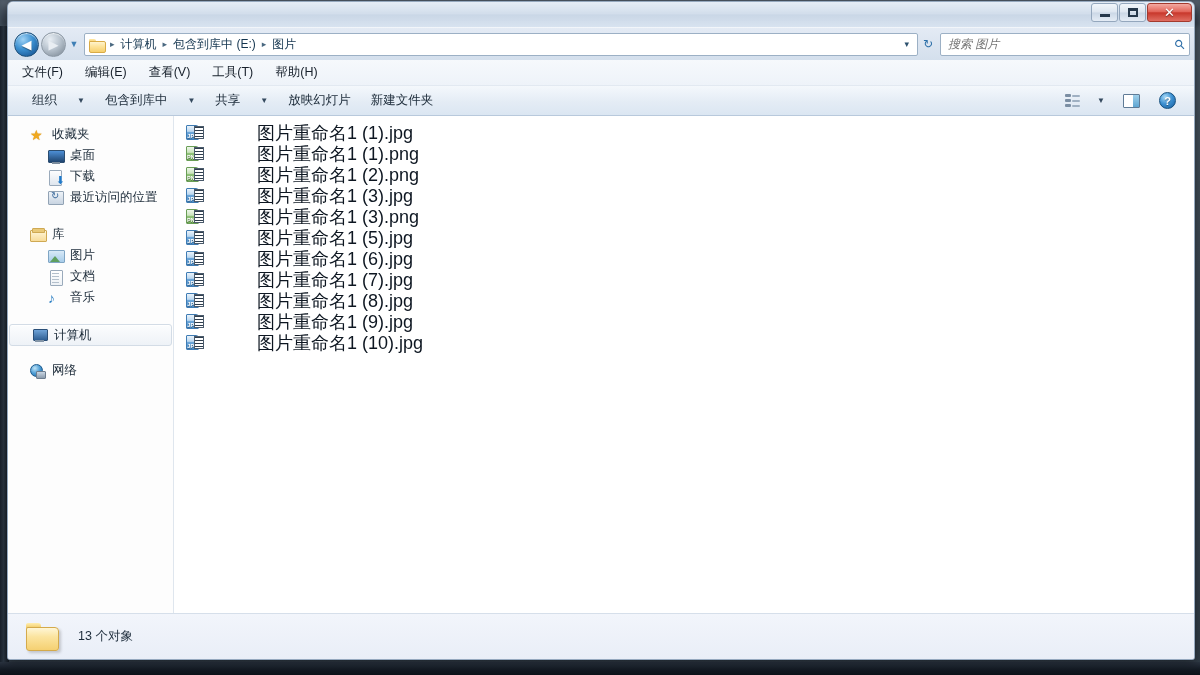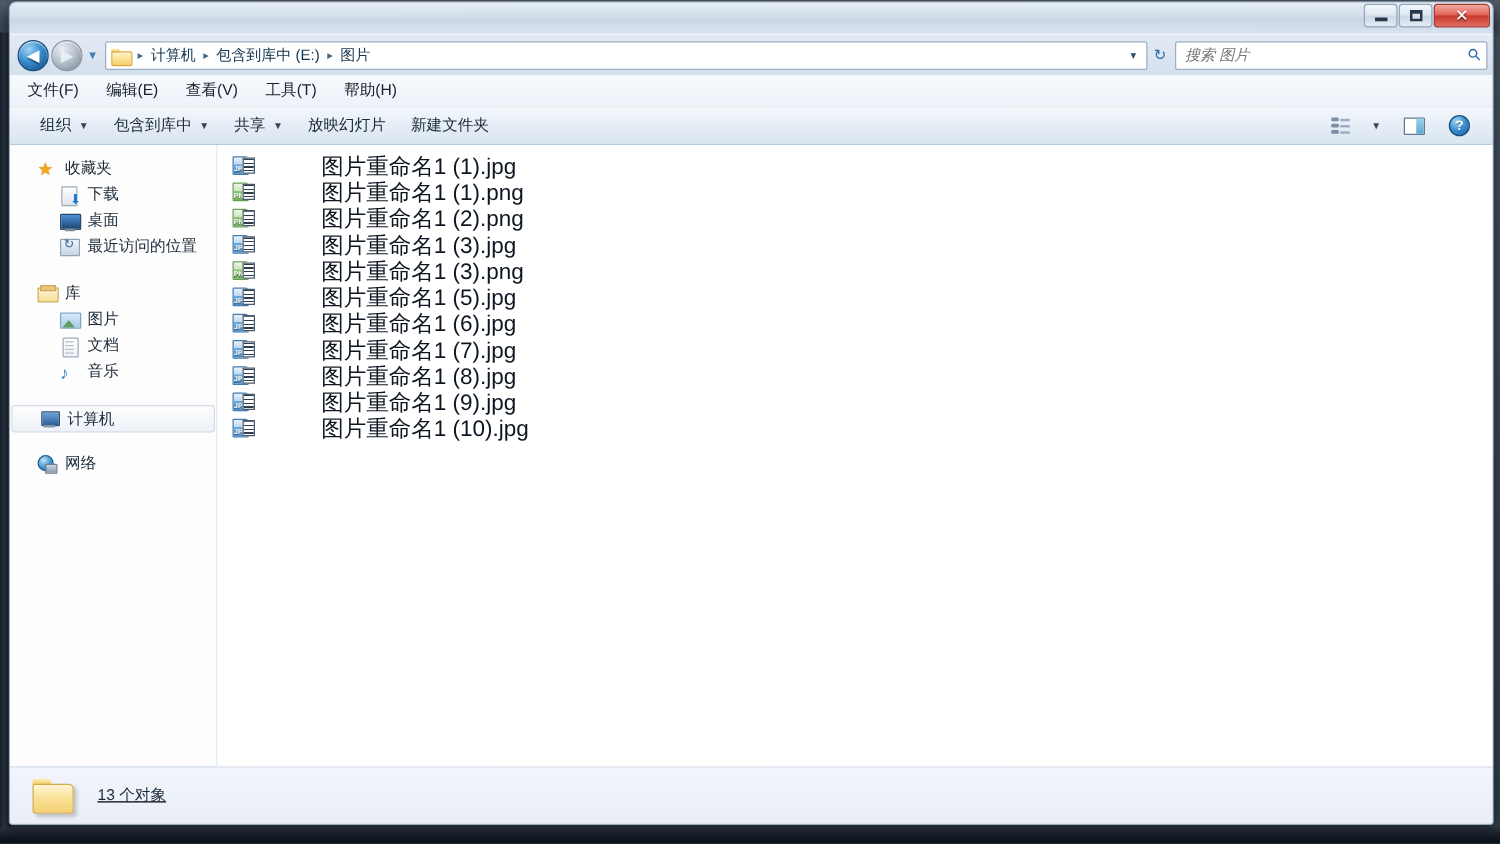--- a/index.html
+++ b/index.html
@@ -171,21 +171,21 @@
 
   
   .toolbar {
     height: 30px; flex:none; display:flex; align-items:center;
     padding: 0 6px 0 14px;
     background: linear-gradient(180deg,#f4f8fc 0%,#e4ecf5 55%,#dbe6f2 100%);
     border-bottom: 1px solid #b8c9dc;
   }
   .tbtn {
     font-size:12.5px; color:#1b2a38; padding: 4px 10px; cursor:pointer;
-    display:flex; align-items:center; gap:6px; border-radius:3px; white-space:nowrap;
+    display:flex; align-items:center; gap:20px; border-radius:3px; white-space:nowrap;
   }
   .tcaret { font-size:8px; color:#34495e; }
   .tb-spacer { flex:1 1 auto; }
   .tb-right { display:flex; align-items:center; gap:2px; padding-right:4px; }
   .view-ico {
     width:17px; height:14px; display:grid; grid-template-columns:6px 8px;
     grid-template-rows:4px 4px 4px; gap:1px; align-items:center;
   }
   .vi-dot { background:#7b8ea3; height:3px; border-radius:1px; }
   .vi-line { background:#9fb0c2; height:2px; border-radius:1px; }
@@ -340,21 +340,21 @@
   .ftype-ico .thumb {
     position:absolute; right:-2px; top:1px; width:10px; height:13px;
     background:#fff; border:1px solid #4a5a6b;
     background-image: repeating-linear-gradient(180deg,#2f3e4e 0 1px, #fff 1px 3px);
   }
 
   
   .statusbar {
     height: 46px; flex:none; display:flex; align-items:center;
     background: linear-gradient(180deg,#f2f5fb 0%,#e9eef7 100%);
-    border-top: 1px solid #d6dfea; padding-left: 18px; gap: 18px; text-decoration: underline;
+    border-top: 1px solid #d6dfea; padding-left: 18px; gap: 18px;
   }
   .status-folder { width:34px; height:29px; position:relative; flex:none; }
   .status-folder:before {
     content:""; position:absolute; left:0; top:1px; width:15px; height:5px;
     background: linear-gradient(180deg,#ffeeb0,#f2cc68); border-radius:2px 3px 0 0;
   }
   .status-folder:after {
     content:""; position:absolute; left:0; top:5px; width:31px; height:22px;
     background: linear-gradient(180deg,#fff6d6 0%,#fbe49f 40%,#f5d072 100%);
     border:1px solid #d4aa4b; border-radius:2px 4px 3px 3px;
@@ -481,26 +481,26 @@
   <div class="body-split">
 
     <div class="sidebar">
 
       <div class="nav-group">
         <div class="nav-row root">
           <span class="ico ico-star">★</span>
           <span>收藏夹</span>
         </div>
         <div class="nav-row child">
+          <span class="ico ico-desktop"></span>
+          <span>桌面</span>
+        </div>
+        <div class="nav-row child">
           <span class="ico ico-download"></span>
           <span>下载</span>
-        </div>
-        <div class="nav-row child">
-          <span class="ico ico-desktop"></span>
-          <span>桌面</span>
         </div>
         <div class="nav-row child">
           <span class="ico ico-recent"></span>
           <span>最近访问的位置</span>
         </div>
       </div>
 
       <div class="nav-spacer"></div>
 
       <div class="nav-group">

